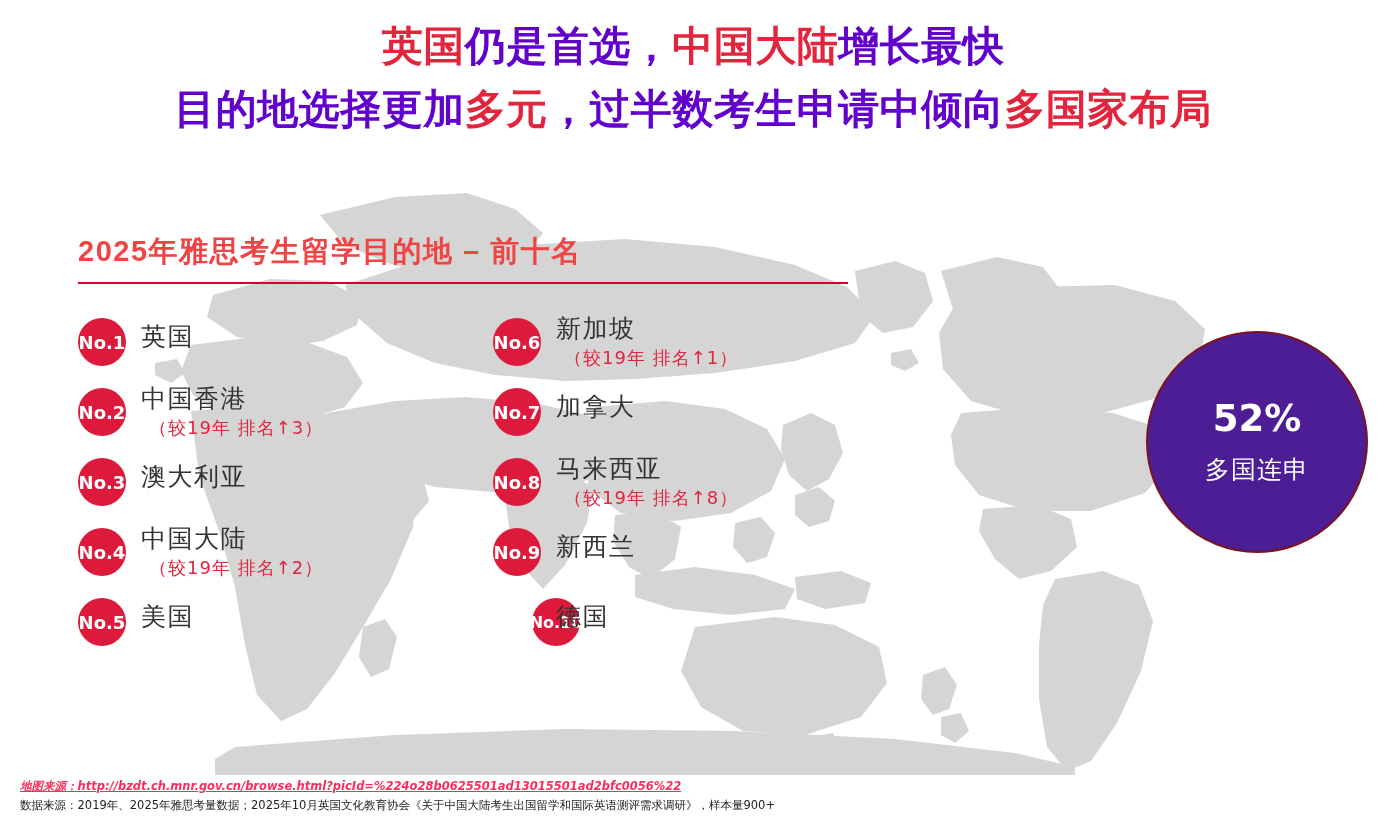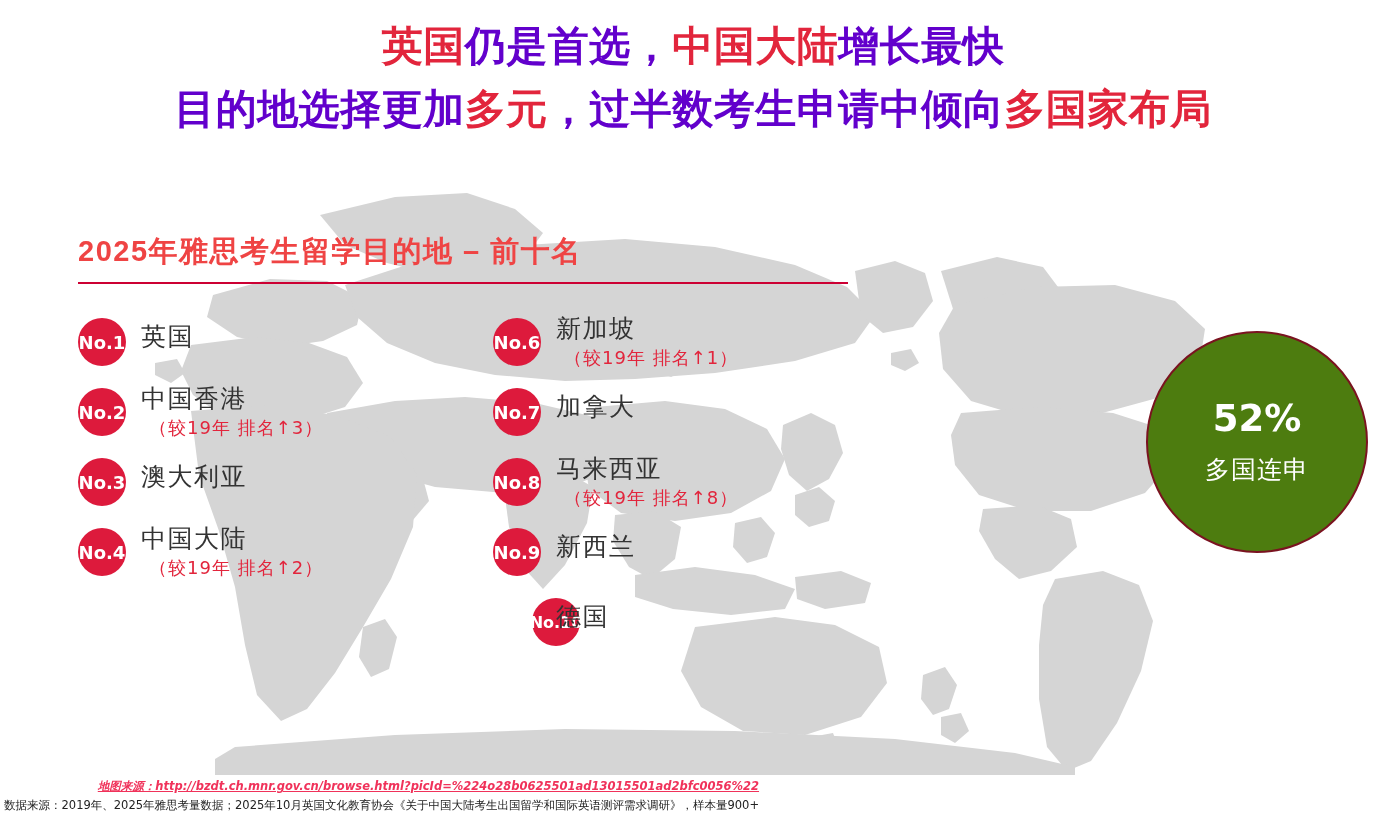--- a/index.html
+++ b/index.html
@@ -130,21 +130,21 @@
   .rank-row.single .rank-text { top: 8px; }
 
   
   #stat-circle {
     position: absolute;
     left: 1146px;
     top: 331px;
     width: 222px;
     height: 222px;
     border-radius: 50%;
-    background: #4d7c0f;
+    background: #4c1d95;
     border: 2px solid #7A1320;
     box-sizing: border-box;
     display: flex;
     flex-direction: column;
     align-items: center;
     justify-content: center;
     z-index: 6;
   }
   #stat-value {
     font-family: "DejaVu Sans", "Liberation Sans", sans-serif;
@@ -158,24 +158,23 @@
     font-size: 25px;
     color: #ffffff;
     line-height: 34px;
     letter-spacing: 1px;
     margin-top: 12px;
   }
 
   
   #footnotes {
     position: absolute;
-    left: 4px;
+    left: 20px;
     bottom: 4px;
     z-index: 7;
-    text-align: right;
   }
   #map-source {
     font-family: "DejaVu Sans", "Liberation Sans", sans-serif;
     font-size: 11.5px;
     font-style: italic;
     font-weight: bold;
     color: #F0325A;
     text-decoration: underline;
     line-height: 18px;
     white-space: nowrap;
@@ -294,20 +293,26 @@
     </div>
 
     <div class="rank-row">
       <div class="badge">No.4</div>
       <div class="rank-text">
         <div class="dest-name">中国大陆</div>
         <div class="dest-note">（较19年 排名↑2）</div>
       </div>
     </div>
 
+    <div class="rank-row single">
+      <div class="badge">No.5</div>
+      <div class="rank-text">
+        <div class="dest-name">美国</div>
+      </div>
+    </div>
 
   </div>
 
   <div class="col">
 
     <div class="rank-row">
       <div class="badge">No.6</div>
       <div class="rank-text">
         <div class="dest-name">新加坡</div>
         <div class="dest-note">（较19年 排名↑1）</div>

